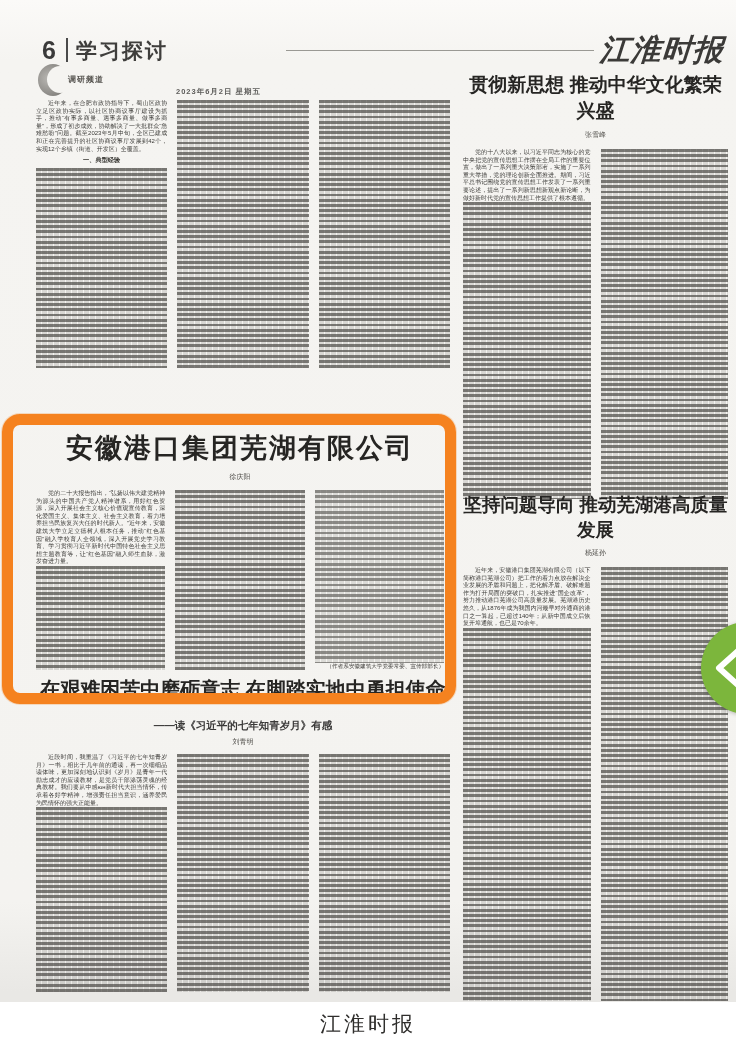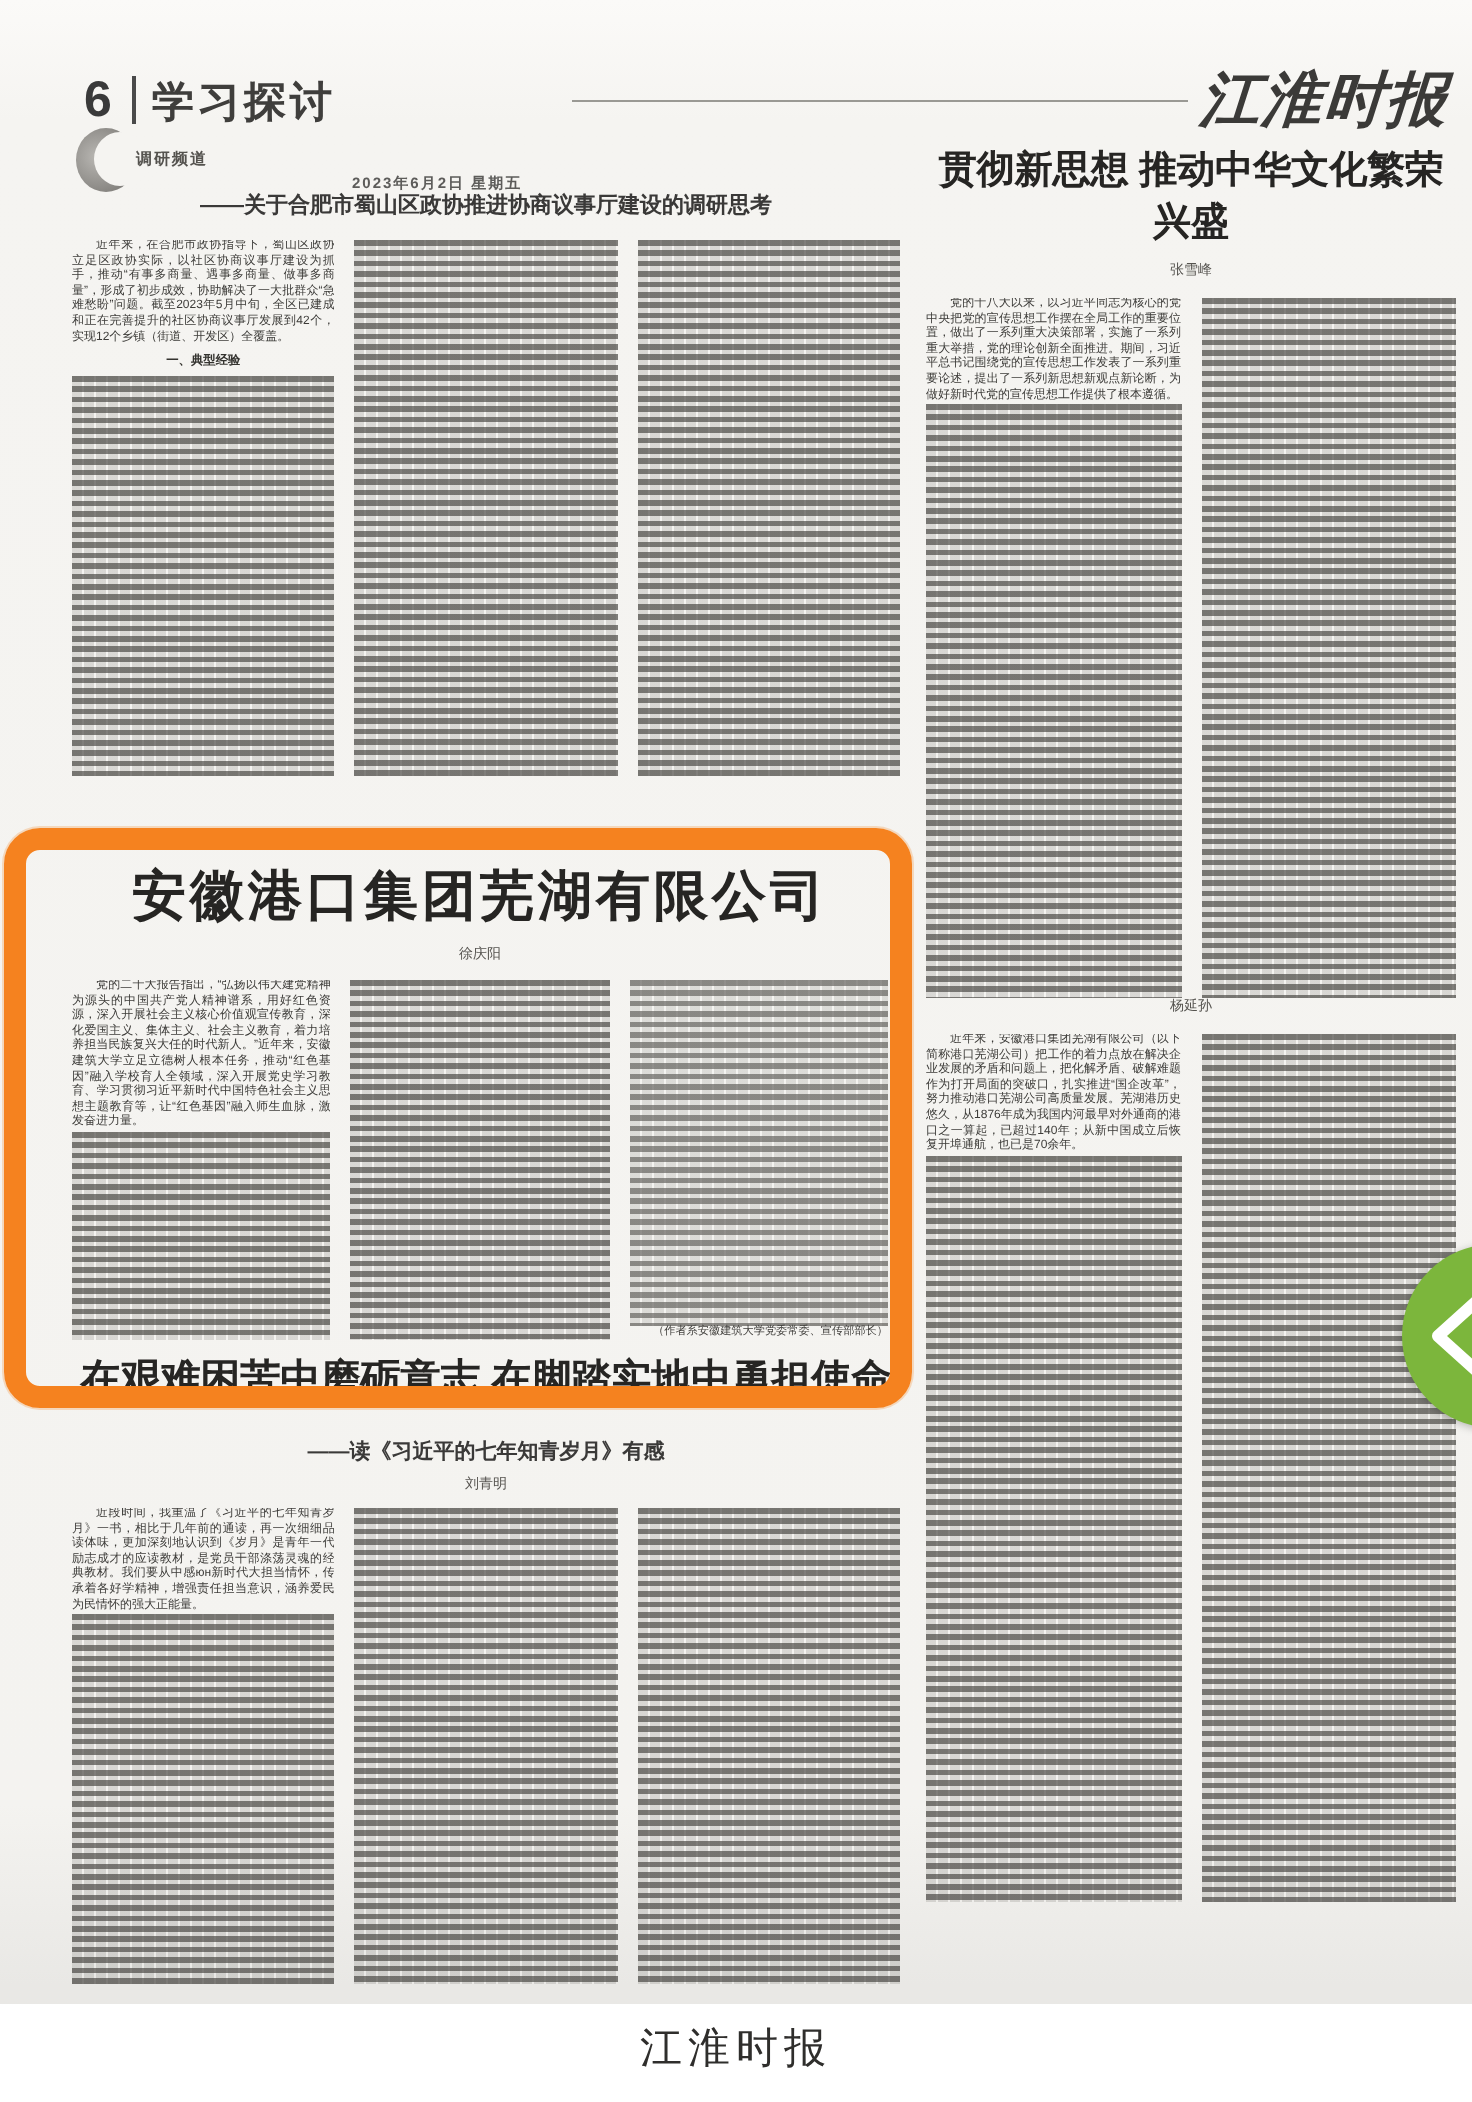--- a/index.html
+++ b/index.html
@@ -78,21 +78,20 @@
     <div class="hdr-line"></div>
     <div class="masthead">江淮时报</div>
   </div>
 
   <div class="badge">
     <div class="crescent"></div>
     <div class="badge-label">调研频道</div>
   </div>
 
   <article class="art" style="left:36px; top:90px; width:414px; height:322px;">
-    <div class="sub" style="font-size:11px; margin-top:5px;">——关于合肥市蜀山区政协推进协商议事厅建设的调研思考</div>
     <div class="cols" style="margin-top:10px; height:268px; gap:10px;">
       <div class="col" style="width:132px;">
         <p class="excerpt">近年来，在合肥市政协指导下，蜀山区政协立足区政协实际，以社区协商议事厅建设为抓手，推动“有事多商量、遇事多商量、做事多商量”，形成了初步成效，协助解决了一大批群众“急难愁盼”问题。截至2023年5月中旬，全区已建成和正在完善提升的社区协商议事厅发展到42个，实现12个乡镇（街道、开发区）全覆盖。</p>
         <div class="subhead">一、典型经验</div>
         <div class="fill"></div>
       </div>
       <div class="col" style="width:132px;">
           <div class="fill"></div>
         </div>
       <div class="col" style="width:132px;">
@@ -127,20 +126,21 @@
       <div class="col" style="width:132px;">
           <div class="fill"></div>
         </div>
       <div class="col" style="width:132px;">
           <div class="fill"></div>
         </div>
     </div>
   </article>
 
   <article class="art" style="left:463px; top:492px; width:265px; height:492px;">
+    <h2 style="font-size:18.5px;">坚持问题导向 推动芜湖港高质量发展</h2>
     <div class="auth" style="font-size:7px; margin-top:6px;">杨延孙</div>
     <div class="cols" style="margin-top:9px; height:434px; gap:10px;">
       <div class="col" style="width:128px;">
         <p class="excerpt">近年来，安徽港口集团芜湖有限公司（以下简称港口芜湖公司）把工作的着力点放在解决企业发展的矛盾和问题上，把化解矛盾、破解难题作为打开局面的突破口，扎实推进“国企改革”，努力推动港口芜湖公司高质量发展。芜湖港历史悠久，从1876年成为我国内河最早对外通商的港口之一算起，已超过140年；从新中国成立后恢复开埠通航，也已是70余年。</p>
         <div class="fill"></div>
       </div>
       <div class="col" style="width:128px;">
           <div class="fill"></div>
         </div>
     </div>

